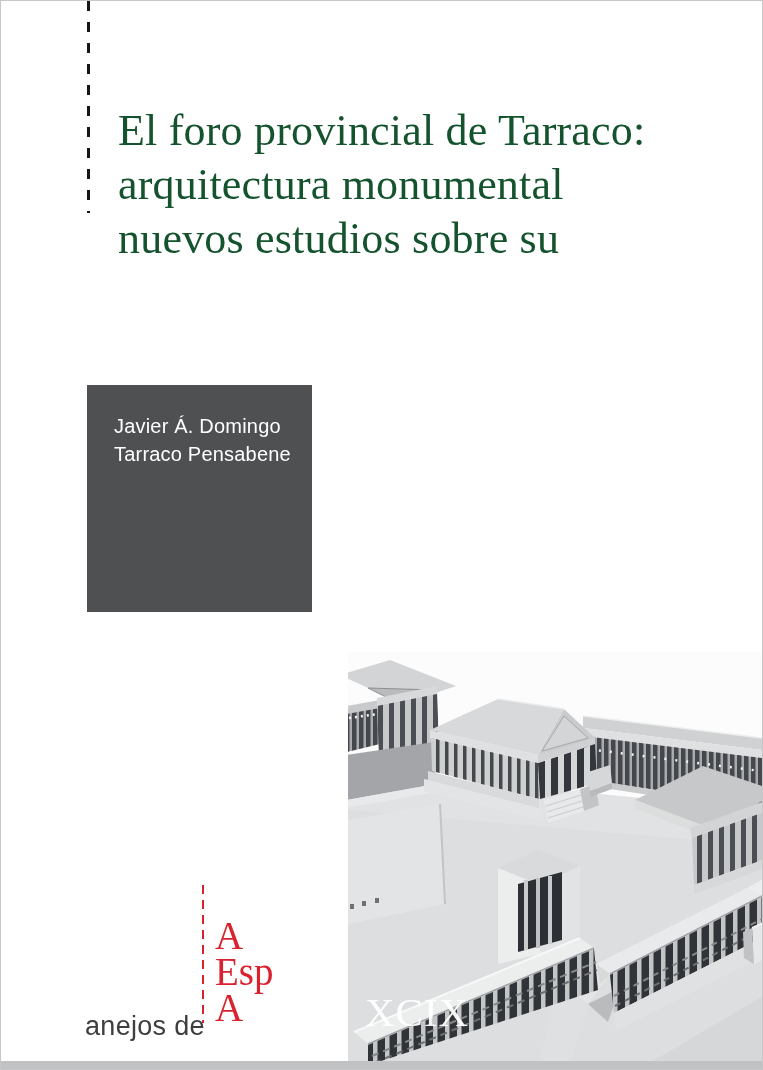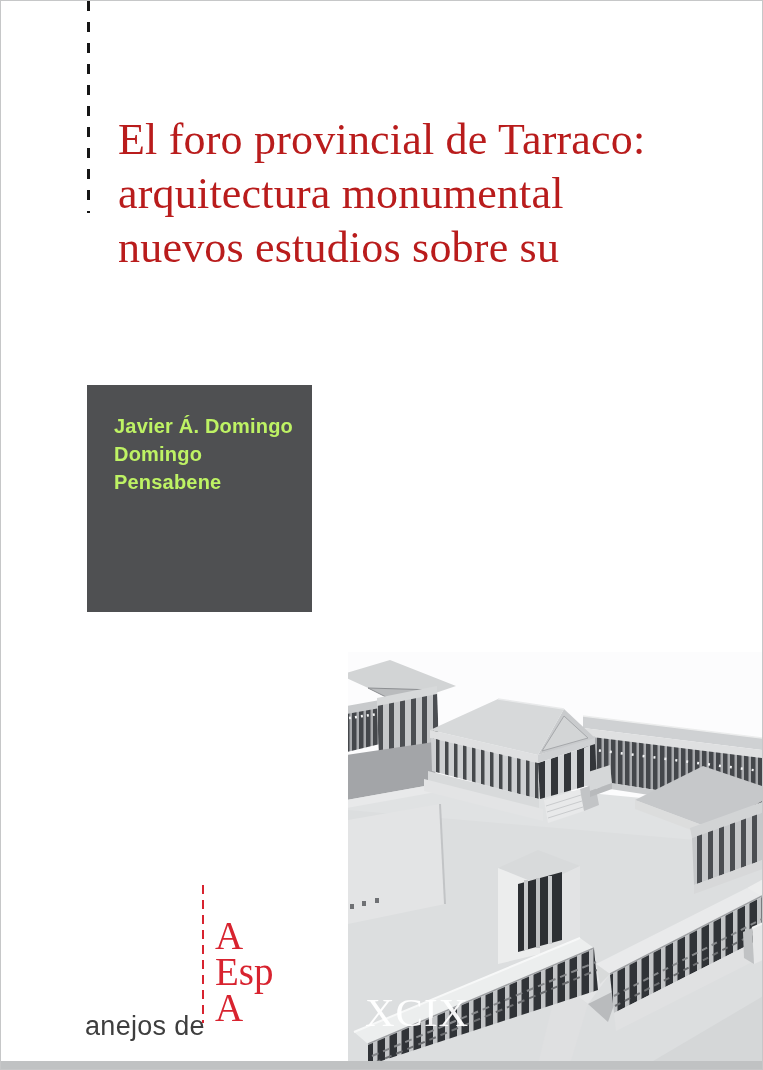--- a/index.html
+++ b/index.html
@@ -14,37 +14,36 @@
   }
   .page-bottom-edge{
     position:absolute;left:0;bottom:0;width:763px;height:8px;
     background:#c0c2c3;
   }
   .top-dashed-line{
     position:absolute;left:86px;top:0;width:3px;height:212px;
     background:repeating-linear-gradient(180deg,#161616 0 10px,transparent 10px 21px);
   }
   .title{
-    position:absolute;left:117px;top:112px;width:580px;
+    position:absolute;left:117px;top:103px;width:580px;
     font-family:"Liberation Serif", serif;
     font-size:44px;line-height:54px;
-    color:#b91c1c;
+    color:#14532d;
     letter-spacing:0.2px;
   }
   .author-box{
     position:absolute;left:86px;top:384px;width:225px;height:227px;
     background:#4f5052;
     box-sizing:border-box;
     padding:27px 0 0 27px;
   }
   .author-box .author{
-    color:#bef264;
+    color:#ffffff;
     font-size:20px;line-height:28px;
     letter-spacing:0.2px;
-    font-weight:bold;
   }
   .photo{
     position:absolute;left:313px;top:651px;width:485px;height:412px;
     background:#b91c1c;
     margin-left:34px;
   }
   .series-prefix{
     position:absolute;left:84px;top:962px;
     font-size:27px;color:#3e3e3e;letter-spacing:0.3px;margin-top:48px;
   }
@@ -68,21 +67,21 @@
   <div class="top-dashed-line"></div>
 
   <div class="title">
     <div>El foro provincial de Tarraco:</div>
     <div>arquitectura monumental</div>
     <div>nuevos estudios sobre su</div>
   </div>
 
   <div class="author-box">
     <div class="author">Javier Á. Domingo</div>
-    <div class="author">Domingo Pensabene</div>
+    <div class="author">Tarraco Pensabene</div>
   </div>
 
   <div class="photo">
     <svg width="439" height="412" viewBox="0 0 439 412">
       <defs>
         <pattern id="colA" x="0" y="0" width="9" height="60" patternUnits="userSpaceOnUse">
           <rect x="0" y="0" width="9" height="60" fill="#46494c"></rect>
           <rect x="1.5" y="0" width="5.5" height="60" fill="#ced0d2"></rect>
         </pattern>
         <pattern id="colB" x="0" y="0" width="13" height="80" patternUnits="userSpaceOnUse">

